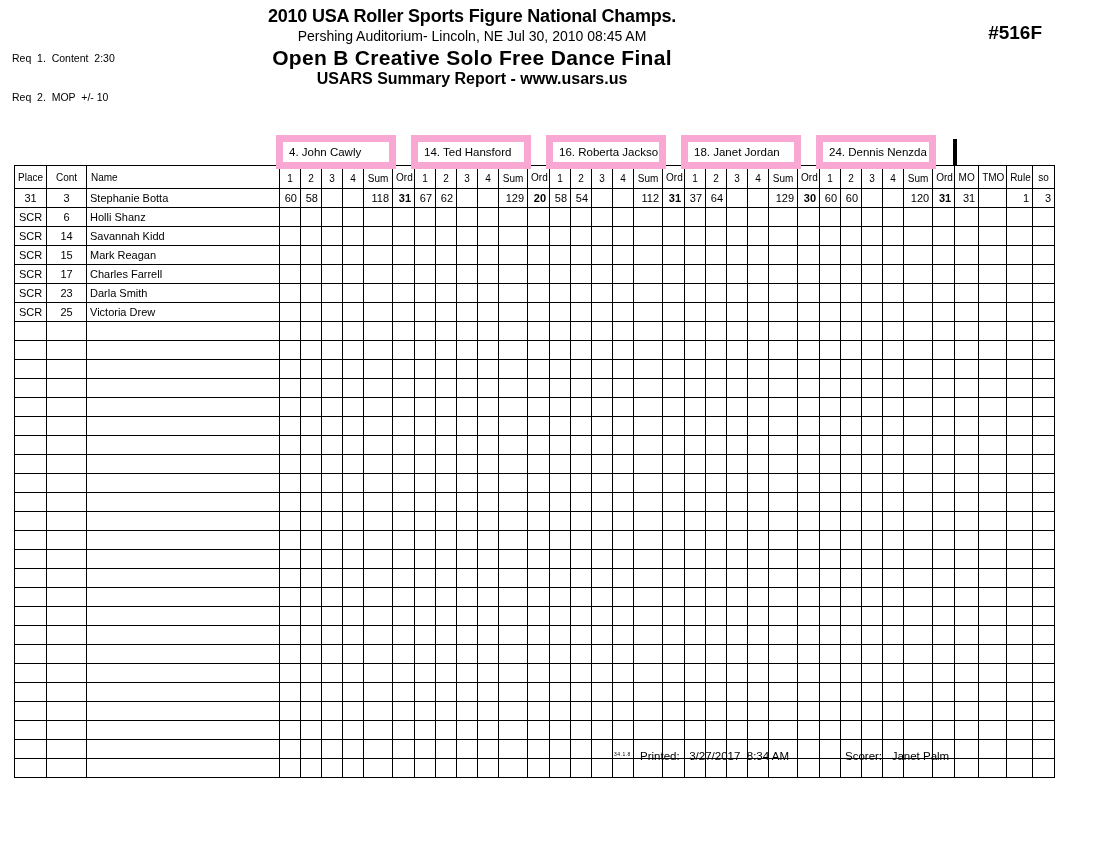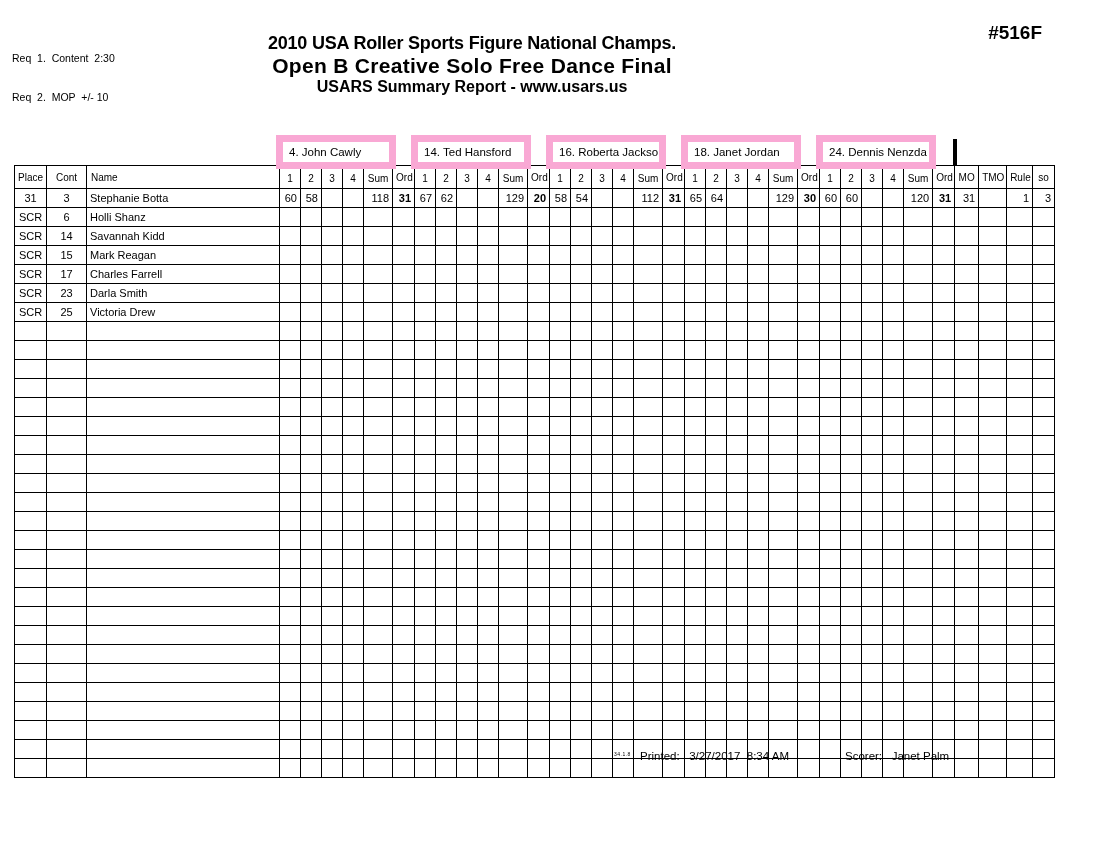--- a/index.html
+++ b/index.html
@@ -24,21 +24,21 @@
     font-size: 10.5px;
     line-height: 13px;
     white-space: pre;
   }
   #req-block .req-line { white-space: pre; }
 
   
   #header-titles {
     position: absolute;
     left: 0;
-    top: 32px;
+    top: 5px;
     width: 944px;
     text-align: center;
   }
   #title-main {
     font-size: 18px;
     font-weight: bold;
     line-height: 22px;
     letter-spacing: -0.2px;
   }
   #title-venue {
@@ -172,20 +172,21 @@
 </head>
 <body>
 
 <div id="req-block">
   <div class="req-line">Req  1.  Content  2:30</div>
   <div class="req-line">Req  2.  MOP  +/- 10</div>
 </div>
 
 <div id="header-titles">
   <div id="title-main">2010 USA Roller Sports Figure National Champs.</div>
+  <div id="title-venue">Pershing Auditorium- Lincoln, NE  Jul 30, 2010  08:45 AM</div>
   <div id="title-event">Open B Creative Solo Free Dance Final</div>
   <div id="title-report">USARS Summary Report - www.usars.us</div>
 </div>
 <div id="report-number">#516F</div>
 
 <div id="sheet">
   <table class="grid">
     <colgroup>
       <col style="width:32px">
       <col style="width:40px">
@@ -301,21 +302,21 @@
           <td class="num"></td>
           <td class="num"></td>
           <td class="num">129</td>
           <td class="ord">20</td>
           <td class="num">58</td>
           <td class="num">54</td>
           <td class="num"></td>
           <td class="num"></td>
           <td class="num">112</td>
           <td class="ord">31</td>
-          <td class="num">65</td>
+          <td class="num">37</td>
           <td class="num">64</td>
           <td class="num"></td>
           <td class="num"></td>
           <td class="num">129</td>
           <td class="ord">30</td>
           <td class="num">60</td>
           <td class="num">60</td>
           <td class="num"></td>
           <td class="num"></td>
           <td class="num">120</td>

